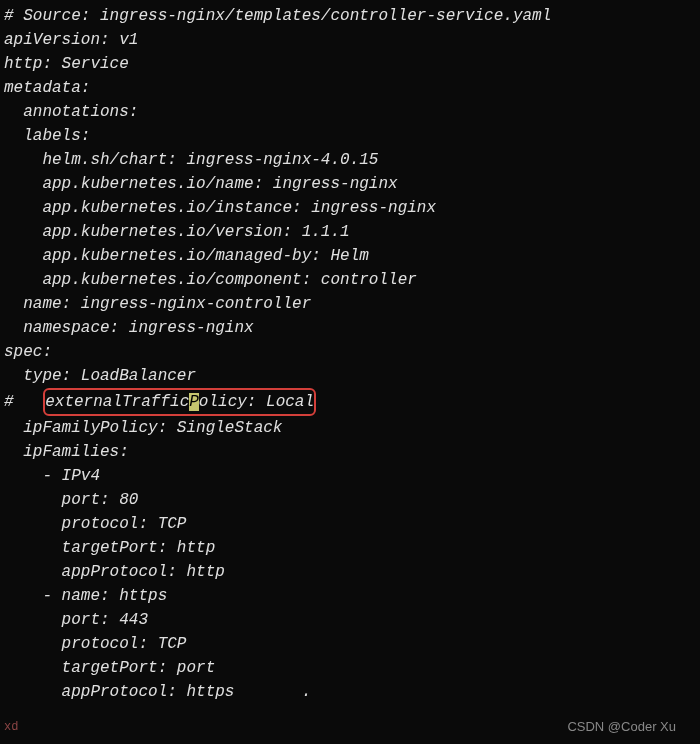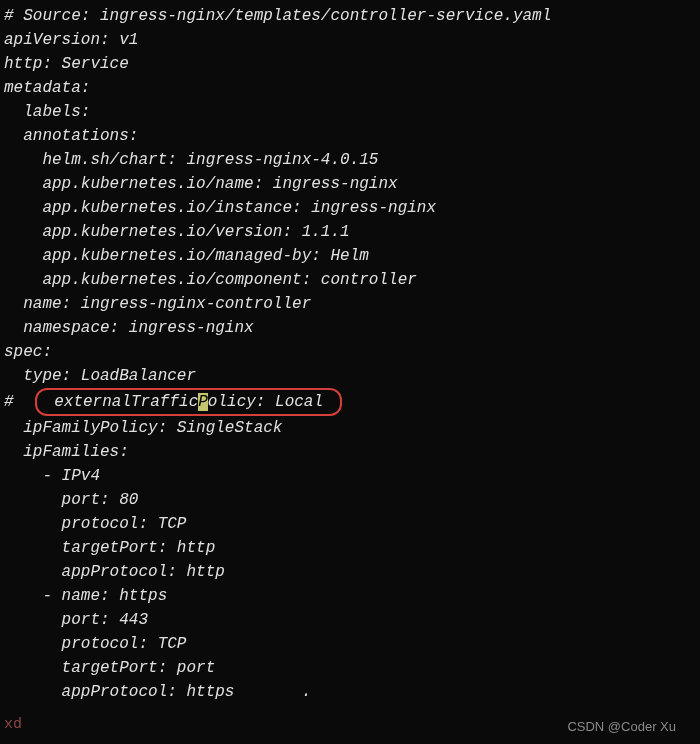--- a/index.html
+++ b/index.html
@@ -20,54 +20,54 @@
       position: relative;
     }
     .code-line {
       white-space: pre;
       color: #e0e0e0;
       font-style: italic;
     }
     .highlighted-line {
       display: inline-block;
       border: 2px solid #d43f3a;
-      border-radius: 12px;
-      padding: 0px 17px;
-      margin-left: 12px;
+      border-radius: 6px;
+      padding: 0px 0;
+      margin-left: 20px;
     }
     .cursor-highlight {
       background: #c5c56e;
       color: #000;
     }
     .watermark {
       position: absolute;
       bottom: 8px;
       right: 24px;
       color: #888;
       font-size: 13px;
       font-family: Arial, sans-serif;
     }
     .left-mark {
       position: absolute;
       bottom: 8px;
       left: 4px;
       color: #8b4545;
-      font-size: 15px;
+      font-size: 12px;
     }
   </style>
 </head>
 <body>
 
 <div>
   <div class="code-line"># Source: ingress-nginx/templates/controller-service.yaml</div>
   <div class="code-line">apiVersion: v1</div>
   <div class="code-line">http: Service</div>
   <div class="code-line">metadata:</div>
+  <div class="code-line">  annotations:</div>
   <div class="code-line">  labels:</div>
-  <div class="code-line">  annotations:</div>
   <div class="code-line">    helm.sh/chart: ingress-nginx-4.0.15</div>
   <div class="code-line">    app.kubernetes.io/name: ingress-nginx</div>
   <div class="code-line">    app.kubernetes.io/instance: ingress-nginx</div>
   <div class="code-line">    app.kubernetes.io/version: 1.1.1</div>
   <div class="code-line">    app.kubernetes.io/managed-by: Helm</div>
   <div class="code-line">    app.kubernetes.io/component: controller</div>
   <div class="code-line">  name: ingress-nginx-controller</div>
   <div class="code-line">  namespace: ingress-nginx</div>
   <div class="code-line">spec:</div>
   <div class="code-line">  type: LoadBalancer</div>

